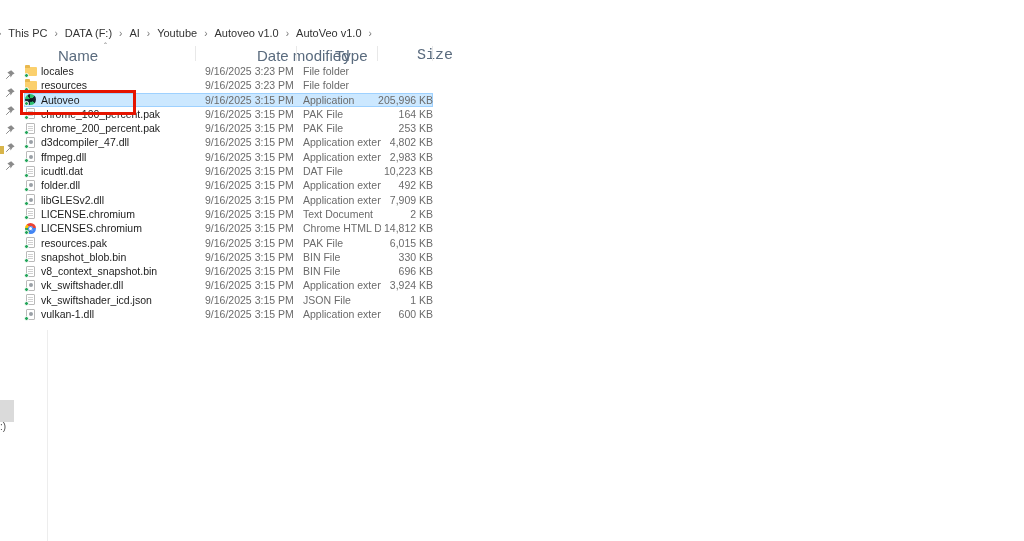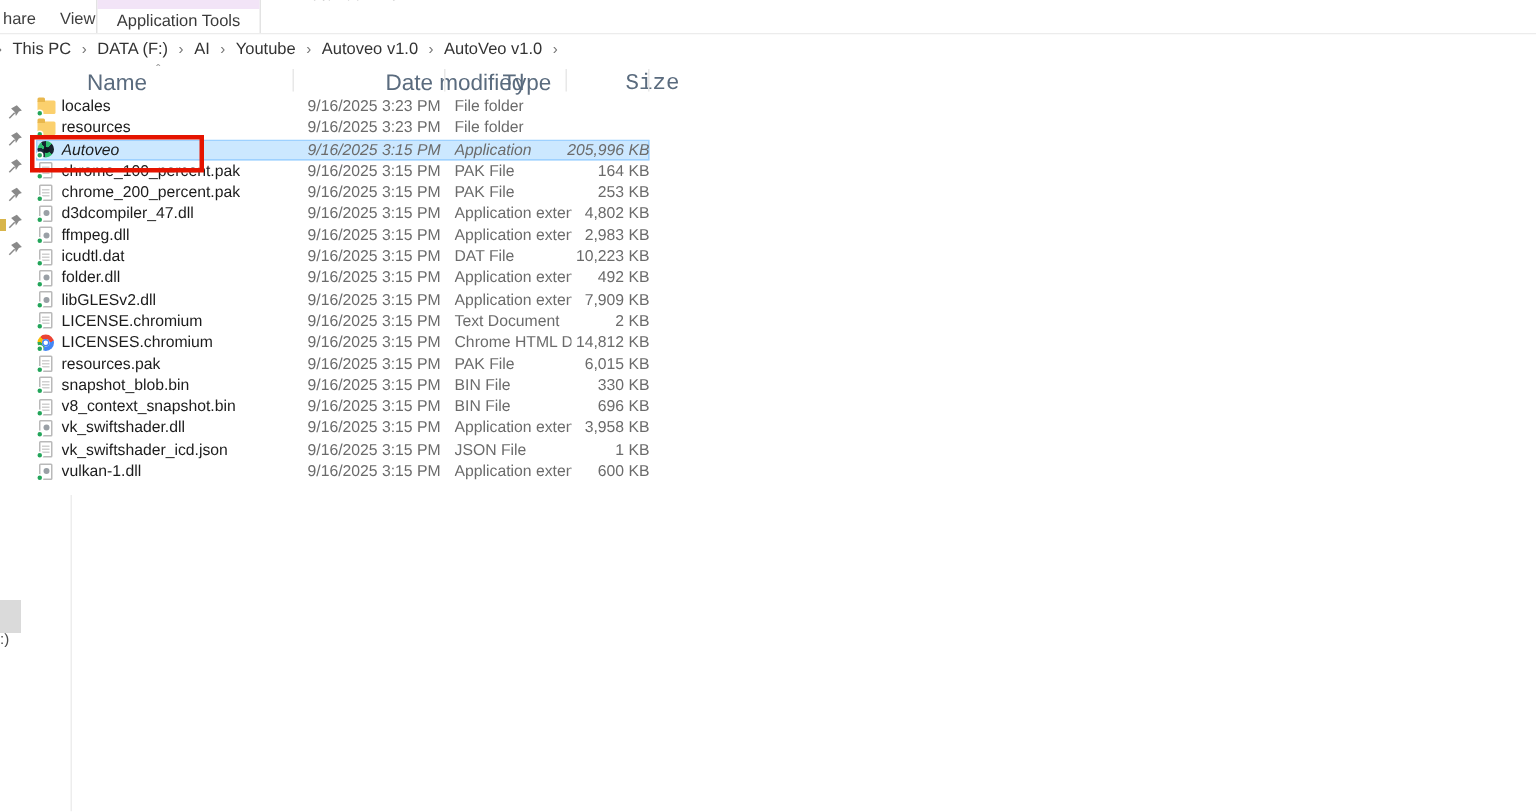--- a/index.html
+++ b/index.html
@@ -31,21 +31,21 @@
   
   .hdr { position:absolute; top:44px; left:0; width:440px; height:18px; }
   .hdr-label { position:absolute; top:3px; font-size:15px; color:#5a6b7e; cursor:default;margin-left:32px; }
   .hdr-name { left:26px; } .hdr-date { left:205px;padding-left:20px; } .hdr-type { left:303px; } .hdr-size { left:385px;font-family:Liberation Mono, monospace; }
   .sort-chevron { position:absolute; left:104px; top:-3px; font-size:9px; color:#8a8a8a; }
   .hdr-sep { position:absolute; top:2px; width:1px; height:15px; background:#e8e8e8; }
 
   
   #file-list { position:absolute; left:24px; top:64px; width:409px; }
   .row { position:relative; height:14.3px; }
-  .row.selected { background:#cce8ff; box-shadow:0 0 0 1px #9ed1ff inset;font-style:italic; }
+  .row.selected { background:#cce8ff; box-shadow:0 0 0 1px #9ed1ff inset; }
   .cell { position:absolute; top:1px; font-size:10.5px; white-space:nowrap; overflow:hidden; }
   .c-name { left:17px; color:#1c1c1c; max-width:150px; }
   .c-date { left:181px; color:#6b6b6b; }
   .c-type { left:279px; color:#6b6b6b; max-width:78px; }
   .c-size { left:316px; width:93px; text-align:right; color:#6b6b6b; }
 
   
   .fi { position:absolute; left:1px; top:1.5px; width:12px; height:11px; }
   .badge { position:absolute; left:-1px; bottom:-1px; width:5px; height:5px; border-radius:50%;
     background:#23a55a; border:1px solid #fff; }
@@ -80,32 +80,20 @@
   
   .gray-box { position:absolute; left:0; top:400px; width:14px; height:22px; background:#dadada; }
   .crop-text { position:absolute; left:0; top:421px; font-size:10px; color:#4a4a4a; }
   .vline { position:absolute; left:47px; top:330px; width:1px; height:211px; background:#ededed; }
 </style>
 </head>
 <body>
 
 <div id="screen">
 
-  <div class="tabs-row">
-    <span class="tab-label tab-share">hare</span>
-    <span class="tab-label tab-view">View</span>
-    <div class="ctx-tab">
-      <div class="ctx-strip"></div>
-      <span class="tab-text">Application Tools</span>
-    </div>
-    <div class="title-sliver">
-      <span>AutoVeo v1.0</span>
-    </div>
-    <div class="tabs-underline"></div>
-  </div>
 
   <div class="crumb-bar">
     <span class="crumb-lead">›</span>
 
   <span class="crumb-item">This PC</span>
       <span class="crumb-sep">›</span>
       <span class="crumb-item">DATA (F:)</span>
       <span class="crumb-sep">›</span>
       <span class="crumb-item">AI</span>
       <span class="crumb-sep">›</span>
@@ -281,21 +269,21 @@
         <span class="cell c-size">696 KB</span>
       </div>
       <div class="row">
         <span class="fi ic-dll">
           <span class="shape"></span>
           <span class="badge"></span>
         </span>
         <span class="cell c-name">vk_swiftshader.dll</span>
         <span class="cell c-date">9/16/2025 3:15 PM</span>
         <span class="cell c-type">Application exten...</span>
-        <span class="cell c-size">3,958 KB</span>
+        <span class="cell c-size">3,924 KB</span>
       </div>
       <div class="row">
         <span class="fi ic-file">
           <span class="shape"></span>
           <span class="badge"></span>
         </span>
         <span class="cell c-name">vk_swiftshader_icd.json</span>
         <span class="cell c-date">9/16/2025 3:15 PM</span>
         <span class="cell c-type">JSON File</span>
         <span class="cell c-size">1 KB</span>

